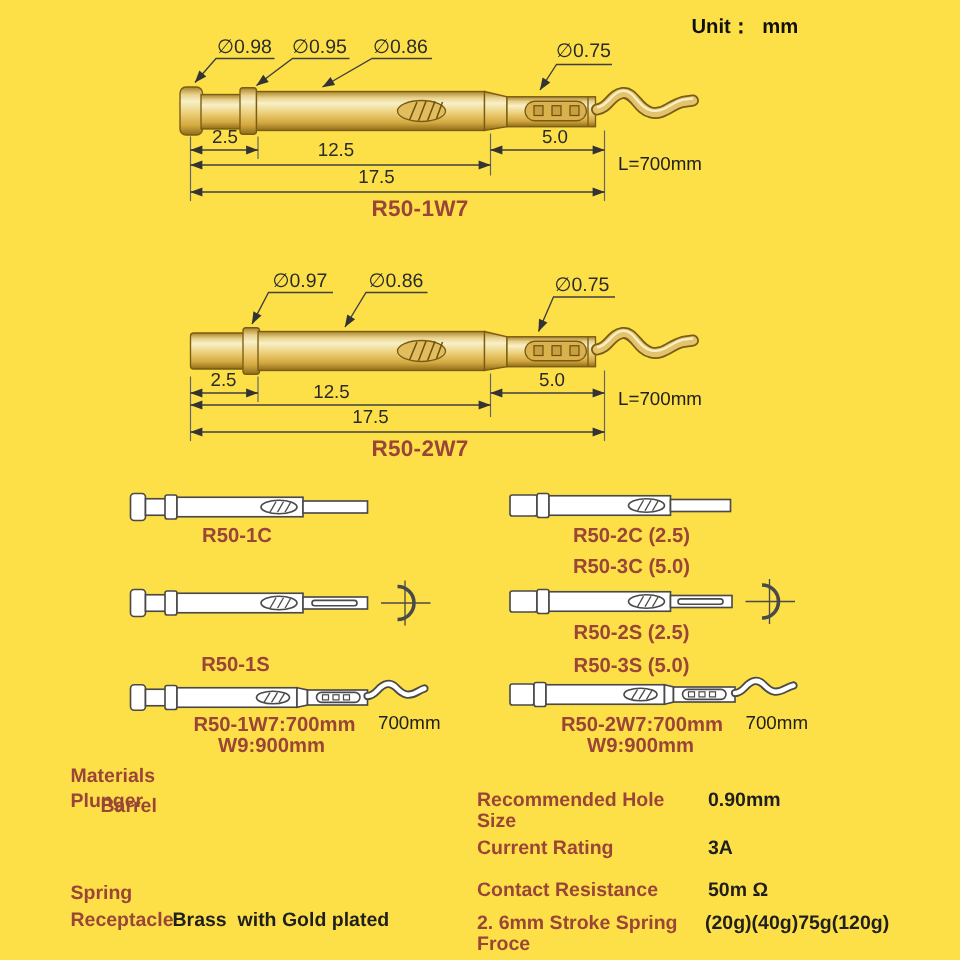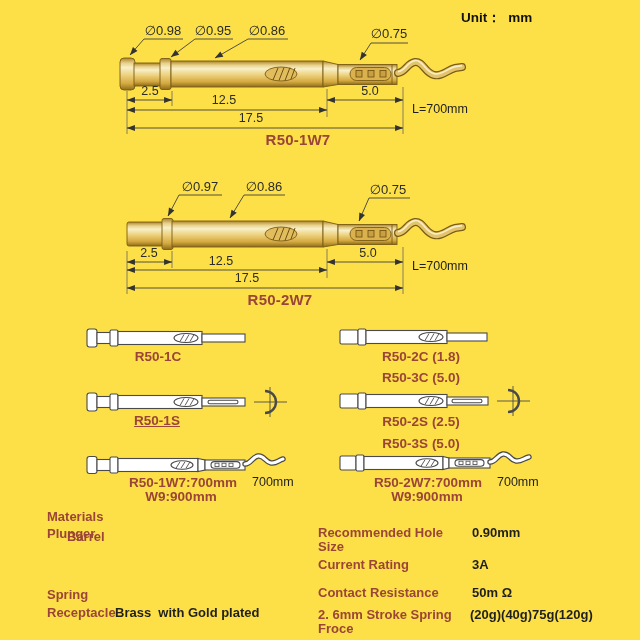--- a/index.html
+++ b/index.html
@@ -256,36 +256,36 @@
 
 <div class="t dia c" style="left:163px;top:24px;">∅0.98</div>
 <div class="t dia c" style="left:213px;top:24px;">∅0.95</div>
 <div class="t dia c" style="left:267px;top:24px;">∅0.86</div>
 <div class="t dia c" style="left:389px;top:27px;">∅0.75</div>
 <div class="t dim c" style="left:150px;top:85px;">2.5</div>
 <div class="t dim c" style="left:224px;top:94px;">12.5</div>
 <div class="t dim c" style="left:370px;top:85px;">5.0</div>
 <div class="t dim c" style="left:251px;top:112px;">17.5</div>
 <div class="t wire" style="left:412px;top:103px;">L=700mm</div>
-<div class="t title c" style="left:282px;top:132px;padding-left:32px;">R50-1W7</div>
+<div class="t title c" style="left:264px;top:132px;padding-left:32px;">R50-1W7</div>
 
 <div class="t dia c" style="left:200px;top:180px;">∅0.97</div>
 <div class="t dia c" style="left:264px;top:180px;">∅0.86</div>
 <div class="t dia c" style="left:388px;top:183px;">∅0.75</div>
 <div class="t dim c" style="left:149px;top:247px;">2.5</div>
 <div class="t dim c" style="left:221px;top:255px;">12.5</div>
 <div class="t dim c" style="left:368px;top:247px;">5.0</div>
 <div class="t dim c" style="left:247px;top:272px;">17.5</div>
 <div class="t wire" style="left:412px;top:260px;">L=700mm</div>
 <div class="t title c" style="left:280px;top:292px;">R50-2W7</div>
 
 <div class="t mid c" style="left:158px;top:350px;">R50-1C</div>
-<div class="t mid c" style="left:421px;top:350px;">R50-2C (1.8)</div>
+<div class="t mid c" style="left:421px;top:350px;">R50-2C (2.5)</div>
 <div class="t mid c" style="left:421px;top:371px;">R50-3C (5.0)</div>
-<div class="t mid c" style="left:157px;top:414px;text-decoration:underline;">R50-1S</div>
+<div class="t mid c" style="left:157px;top:436px;">R50-1S</div>
 <div class="t mid c" style="left:421px;top:415px;">R50-2S (2.5)</div>
 <div class="t mid c" style="left:421px;top:437px;">R50-3S (5.0)</div>
 <div class="t mid c" style="left:183px;top:476px;">R50-1W7:700mm</div>
 <div class="t mid c" style="left:181px;top:490px;">W9:900mm</div>
 <div class="t blk" style="left:252px;top:476px;">700mm</div>
 <div class="t mid c" style="left:428px;top:476px;">R50-2W7:700mm</div>
 <div class="t mid c" style="left:427px;top:490px;">W9:900mm</div>
 <div class="t blk" style="left:497px;top:476px;">700mm</div>
 
 <div class="t tblL" style="left:47px;top:510px;">Materials</div>

